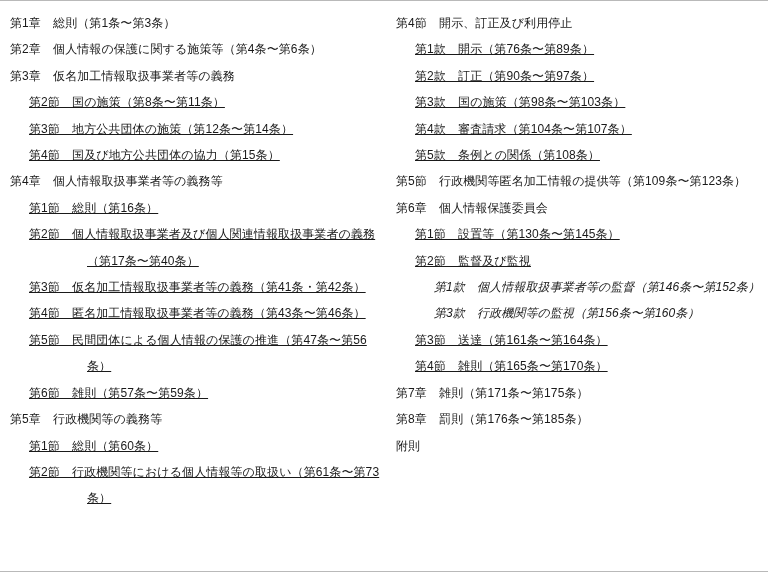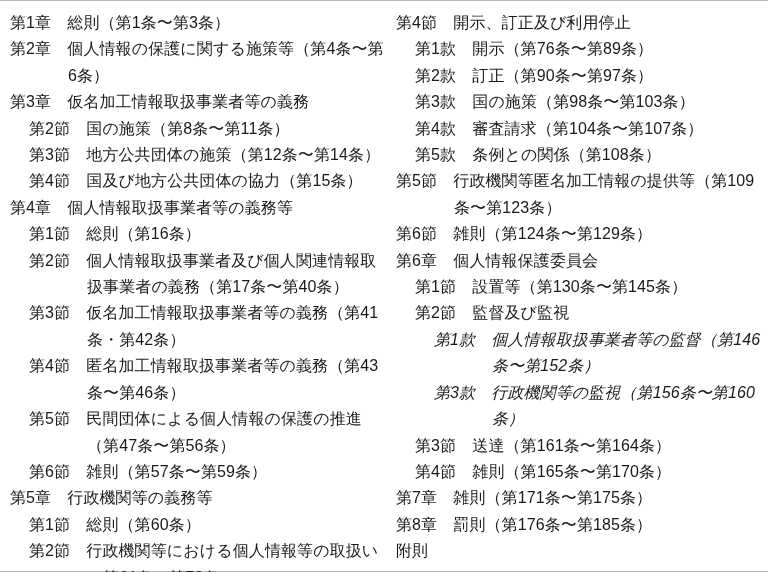--- a/index.html
+++ b/index.html
@@ -37,29 +37,29 @@
     width: 393px;
     padding-left: 10px;
     padding-right: 4px;
   }
   .column.right {
     width: 375px;
     padding-left: 3px;
     padding-right: 6px;
   }
   .entry {
-    font-size: 16px;
+    font-size: 12px;
     line-height: 26.4px;
     letter-spacing: 0.1px;
     white-space: normal;
     display: block;
   }
   
   .lvl0 { margin-left: 0px; text-indent: 0; }
-  .lvl1 { margin-left: 19px; text-indent: 0; }
+  .lvl1 { margin-left: 19px; text-indent: 0; text-decoration: underline; }
   .lvl2 { margin-left: 38px; text-indent: 0; }
 
   
   .lvl0.hang { padding-left: 58px; text-indent: -58px; }
   .lvl1.hang { padding-left: 58px; text-indent: -58px; }
   .lvl2.hang { padding-left: 58px; text-indent: -58px; font-style: italic; }
 </style>
 </head>
 <body>
 
@@ -84,21 +84,20 @@
         <div class="entry lvl1 hang">第2節　行政機関等における個人情報等の取扱い（第61条〜第73条）</div>
       </div>
     <div class="column right" id="col-right">
         <div class="entry lvl0 hang">第4節　開示、訂正及び利用停止</div>
         <div class="entry lvl1 hang">第1款　開示（第76条〜第89条）</div>
         <div class="entry lvl1 hang">第2款　訂正（第90条〜第97条）</div>
         <div class="entry lvl1 hang">第3款　国の施策（第98条〜第103条）</div>
         <div class="entry lvl1 hang">第4款　審査請求（第104条〜第107条）</div>
         <div class="entry lvl1 hang">第5款　条例との関係（第108条）</div>
         <div class="entry lvl0 hang">第5節　行政機関等匿名加工情報の提供等（第109条〜第123条）</div>
-        <div class="entry lvl0 hang">第6節　雑則（第124条〜第129条）</div>
         <div class="entry lvl0 hang">第6章　個人情報保護委員会</div>
         <div class="entry lvl1 hang">第1節　設置等（第130条〜第145条）</div>
         <div class="entry lvl1 hang">第2節　監督及び監視</div>
         <div class="entry lvl2 hang">第1款　個人情報取扱事業者等の監督（第146条〜第152条）</div>
         <div class="entry lvl2 hang">第3款　行政機関等の監視（第156条〜第160条）</div>
         <div class="entry lvl1 hang">第3節　送達（第161条〜第164条）</div>
         <div class="entry lvl1 hang">第4節　雑則（第165条〜第170条）</div>
         <div class="entry lvl0 hang">第7章　雑則（第171条〜第175条）</div>
         <div class="entry lvl0 hang">第8章　罰則（第176条〜第185条）</div>
         <div class="entry lvl0 hang">附則</div>

